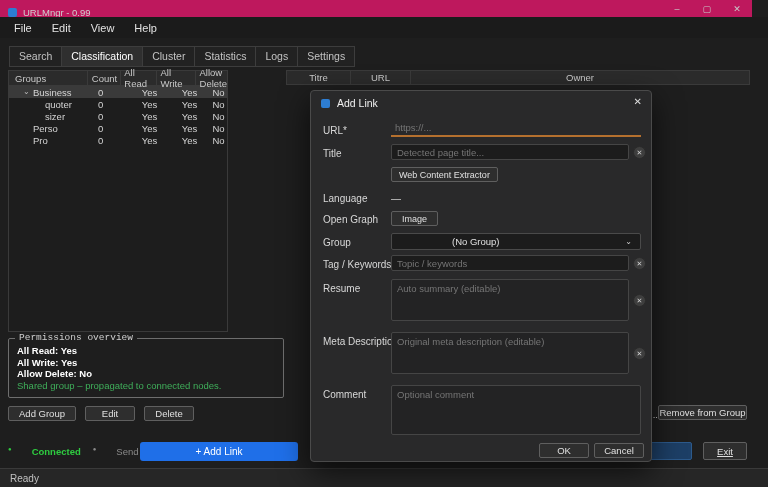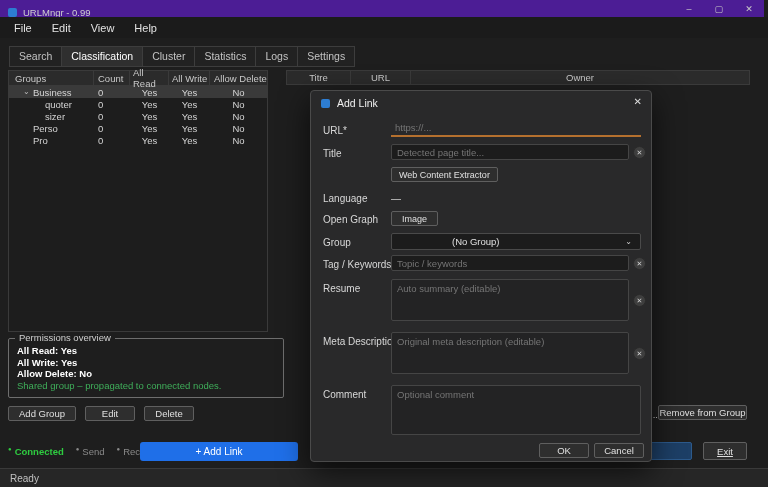--- a/index.html
+++ b/index.html
@@ -1,38 +1,38 @@
 <!DOCTYPE html>
 <html><head>
 <meta charset="utf-8">
 <style>
   * { margin:0; padding:0; box-sizing:border-box; }
   html,body { background:#000; }
   body { font-family:"Liberation Sans", sans-serif; }
   .window { position:relative; width:768px; height:487px; background:#1e1e1e; overflow:hidden; color:#ddd; }
 
   
-  .titlebar { position:absolute; top:0; left:0; right:4px; height:24px; background:#4c1d95; display:flex; align-items:center; }
+  .titlebar { position:absolute; top:0; left:0; right:16px; height:24px; background:#be185d; display:flex; align-items:center; }
   .app-icon { width:9px; height:9px; background:#2d7dd2; border-radius:2px; margin:0 6px 0 8px; }
   .win-title { font-size:9.5px; color:#cfcfcf; }
   .win-controls { position:absolute; right:0; top:0; height:17px; display:flex; }
   .win-btn { width:30px; height:17px; display:flex; align-items:center; justify-content:center; font-size:9px; color:#c8c8c8; cursor:default; }
 
   
   .menubar { position:absolute; top:17px; left:0; right:0; height:21px; background:#1b1b1b; display:flex; align-items:center; padding-left:4px; }
   .menu-item { padding:2px 10px; font-size:11px; color:#e3e3e3; }
 
   
   .tabbar { position:absolute; top:46px; left:9px; display:flex; }
   .tab { padding:3px 9px 4px 9px; font-size:10.5px; color:#c3c3c3; background:#222; border:1px solid #3d3d3d; border-left:none; }
   .tab:first-child { border-left:1px solid #3d3d3d; }
   .tab.active { background:#2f2f2f; color:#fff; }
 
   
-  .groups-panel { position:absolute; left:8px; top:70px; width:260px; height:262px; border:1px solid #3a3a3a; background:#1d1d1d; }
+  .groups-panel { position:absolute; left:8px; top:70px; width:220px; height:262px; border:1px solid #3a3a3a; background:#1d1d1d; }
   .g-header { display:flex; height:15px; background:#2b2b2b; border-bottom:1px solid #3a3a3a; font-size:9.5px; color:#c9c9c9; align-items:center; }
   .g-header > div { border-right:1px solid #3a3a3a; height:100%; display:flex; align-items:center; }
   .g-header > div:last-child { border-right:none; }
   .h-groups { width:85px; padding-left:6px; }
   .h-count { width:36px; padding-left:4px; }
   .h-read { width:39px; padding-left:3px; }
   .h-write { width:41px; padding-left:3px; }
   .h-del { flex:1; padding-left:4px; }
   .g-row { display:flex; height:12px; font-size:9.5px; color:#d5d5d5; align-items:center; }
   .g-row.selected { background:#3a3a3a; }
@@ -40,21 +40,21 @@
   .g-row.child .c-name { padding-left:36px; }
   .g-row.plain .c-name { padding-left:24px; }
   .caret { width:10px; font-size:8px; color:#bbb; line-height:8px; }
   .c-count { width:36px; padding-left:4px; }
   .c-read { width:39px; text-align:center; }
   .c-write { width:41px; text-align:center; }
   .c-del { flex:1; text-align:center; }
 
   
   .perm-box { position:absolute; left:8px; top:338px; width:276px; height:60px; border:1px solid #6e6e6e; border-radius:2px; padding:6px 8px 0 8px; }
-  .perm-title { position:absolute; top:-7px; left:6px; background:#1e1e1e; padding:0 4px; font-size:9.5px; color:#cfcfcf; }
+  .perm-title { position:absolute; top:-7px; left:6px; background:#1e1e1e; padding:0 4px; font-size:9.5px; color:#cfcfcf;font-family:Liberation Mono, monospace; }
   .perm-line { font-size:9.5px; color:#fff; line-height:11.5px; font-weight:bold; }
   .perm-note { font-size:9.5px; color:#3fae5a; line-height:12px; }
 
   
   .btn { background:#2e2e2e; border:1px solid #5f5f5f; color:#e0e0e0; font-size:9.5px; border-radius:2px; display:flex; align-items:center; justify-content:center; font-family:inherit; cursor:default; }
   .group-btns { position:absolute; left:8px; top:406px; display:flex; gap:9px; }
   .group-btns .btn { height:15px; }
   .btn-addgroup { width:68px; } .btn-edit { width:50px; } .btn-delete { width:50px; }
 
   
@@ -64,21 +64,21 @@
   .lh-titre { width:64px; } .lh-url { width:60px; } .lh-owner { flex:1; }
 
   
   .partial-text { position:absolute; left:650px; top:409px; font-size:9.5px; color:#ddd; z-index:1; }
   .btn-removegroup { position:absolute; left:658px; top:405px; width:89px; height:15px; }
   .btn-partial { position:absolute; left:620px; top:442px; width:72px; height:18px; background:#1d3f66; border:1px solid #2c5a8c; border-radius:2px; z-index:1; }
   .btn-exit { position:absolute; left:703px; top:442px; width:44px; height:18px;text-decoration:underline; }
 
   
   .bottom-bar { position:absolute; left:8px; top:442px; height:19px; display:flex; align-items:center; }
-  .stat { font-size:9.5px; margin-right:12px; display:flex; align-items:flex-start; gap:3px; }
+  .stat { font-size:9.5px; margin-right:12px; display:flex; align-items:flex-start; gap:20px; }
   .stat .dot { font-size:6px; }
   .stat-conn { color:#2ecc40; font-weight:bold; }
   .stat-dim { color:#8a8a8a; }
   .add-link-btn { position:absolute; left:132px; top:0; width:158px; height:19px; background:#1f6fe8; border:none; border-radius:3px; color:#fff; font-size:10px; font-family:inherit; display:flex; align-items:center; justify-content:center; cursor:default; }
 
   
   .statusbar { position:absolute; left:0; right:0; bottom:0; height:19px; background:#262626; border-top:1px solid #3a3a3a; display:flex; align-items:center; padding-left:10px; font-size:10px; color:#c0c0c0; }
 
   
   .dialog { position:absolute; left:310px; top:90px; width:342px; height:372px; background:#29292a; border:1px solid #4a4a4a; border-radius:4px; box-shadow:0 10px 30px rgba(0,0,0,0.65); z-index:10; }

